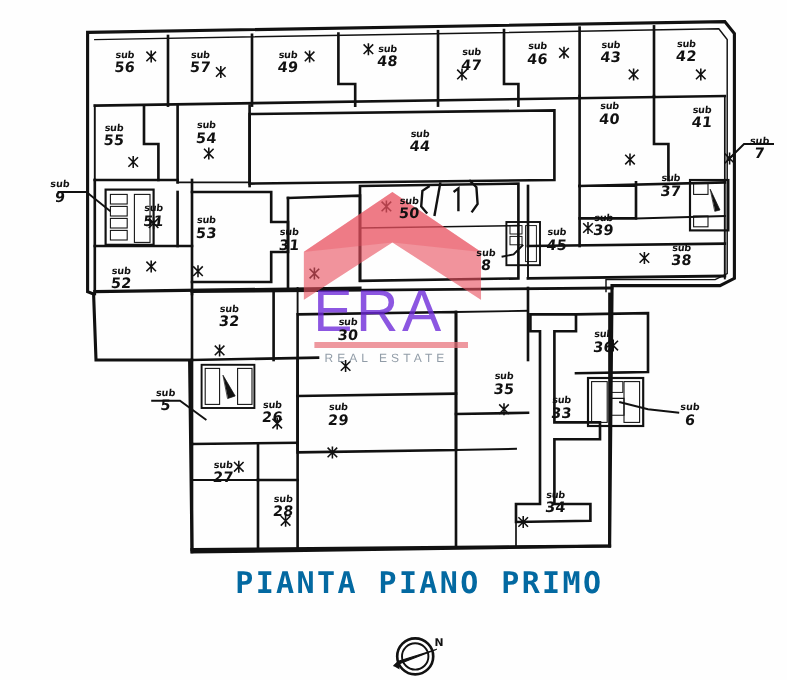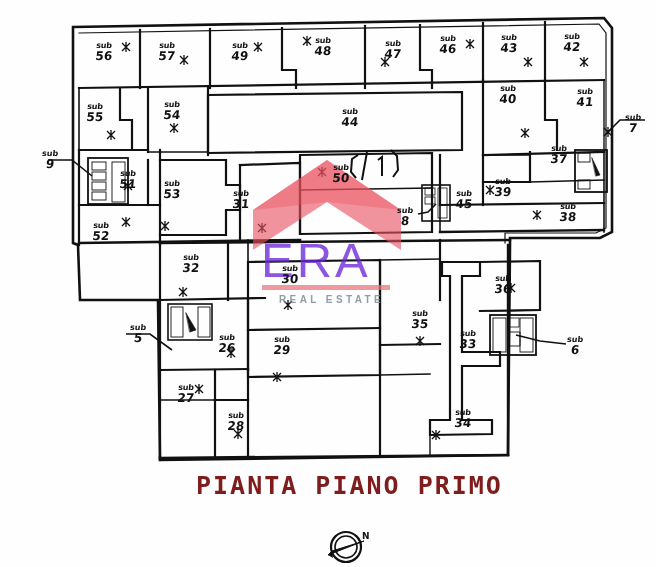--- a/index.html
+++ b/index.html
@@ -71,21 +71,21 @@
   }
   
   #plan-title {
     position: absolute;
     left: 196px;
     top: 471px;
     font-family: "DejaVu Sans Mono", monospace;
     font-size: 25px;
     font-weight: 700;
     letter-spacing: 2px;
-    color: #7f1d1d;
+    color: #0369a1;
     white-space: nowrap;
   }
   
   #watermark {
     position: absolute;
     left: 253px;
     top: 158px;
     width: 148px;
     height: 152px;
     pointer-events: none;
@@ -114,29 +114,30 @@
     position: absolute;
     left: 9px;
     top: 127px;
     width: 128px;
     height: 5px;
     background: #e8707a;
     opacity: 0.72;
   }
   #wm-sub {
     position: absolute;
-    left: 26px;
+    left: 3px;
     top: 136px;
     width: 132px;
     font-family: "Liberation Sans", sans-serif;
     font-size: 10px;
-    font-weight: 700;
+    font-weight: 400;
     letter-spacing: 3.4px;
     color: #7f8c99;
     opacity: 0.85;
+    text-align: center;
   }
   
   #keymap {
     position: absolute;
     left: 497px;
     top: 464px;
     width: 152px;
     height: 96px;
   }
   #keymap svg { display: block; }

